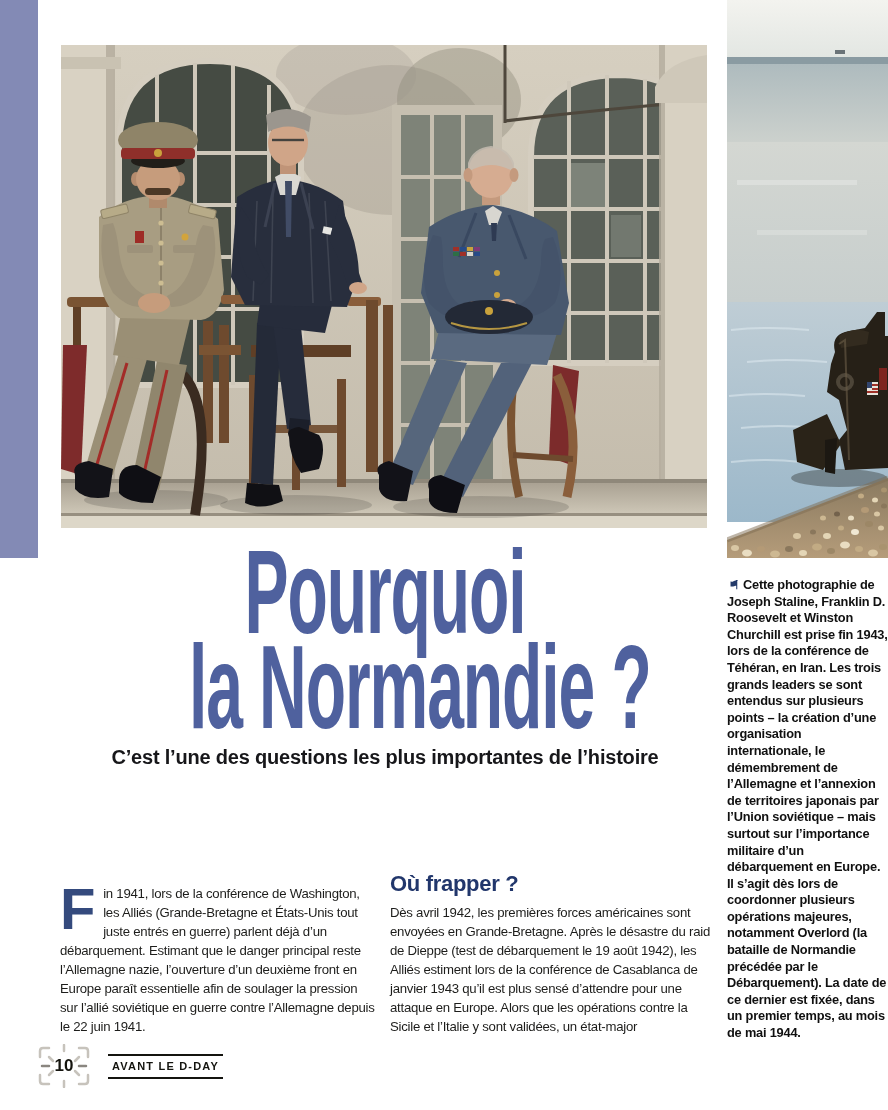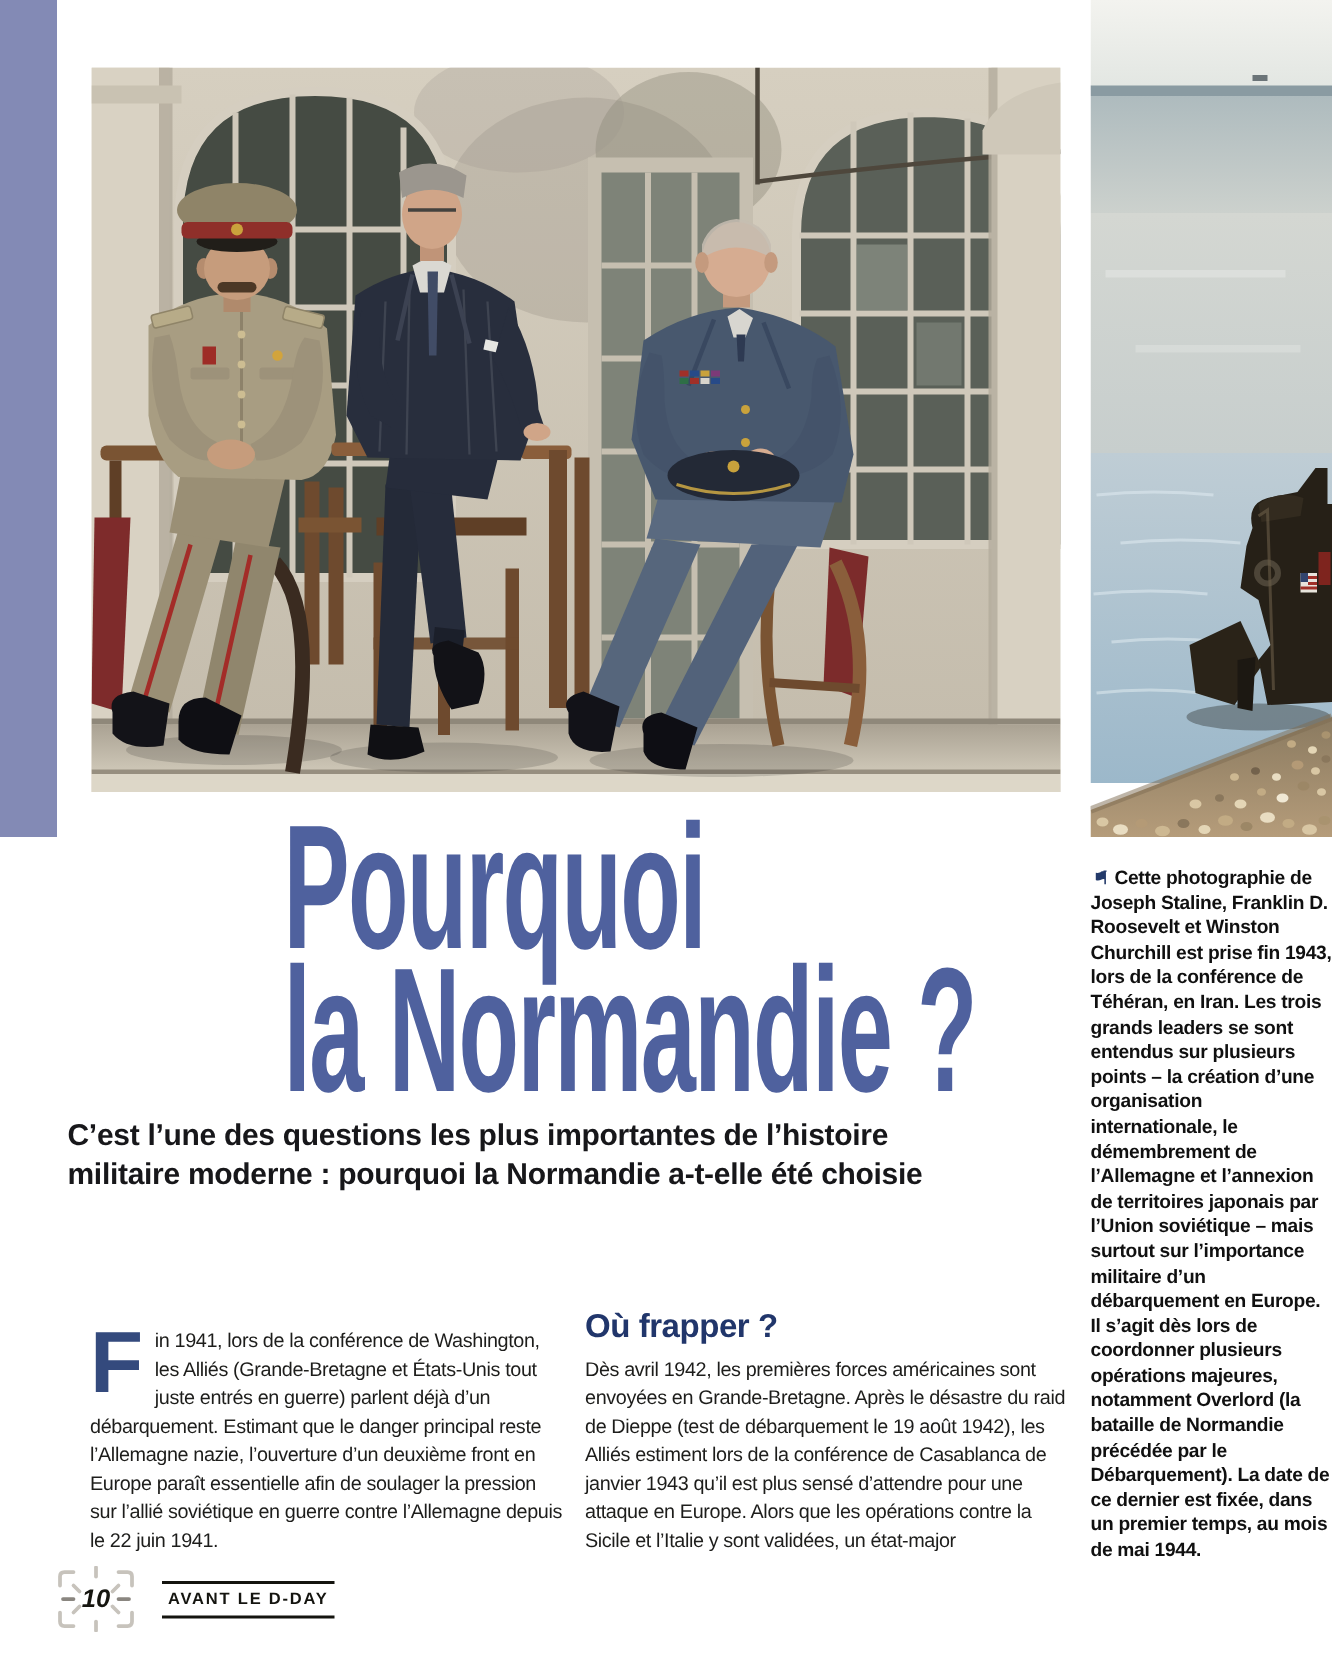--- a/index.html
+++ b/index.html
@@ -6,44 +6,44 @@
   body{font-family:"Liberation Sans",sans-serif;background:#ffffff;}
   .page{position:relative;width:888px;height:1110px;background:#ffffff;overflow:hidden;}
 
   .accent-bar{position:absolute;left:0;top:0;width:38px;height:558px;background:#838ab5;}
 
   .main-photo{position:absolute;left:61px;top:45px;width:646px;height:483px;margin:0;}
   .main-photo svg{display:block;width:100%;height:100%;}
   .side-photo{position:absolute;left:727px;top:0;width:161px;height:558px;margin:0;}
   .side-photo svg{display:block;width:100%;height:100%;}
 
-  .title{position:absolute;left:35px;top:545px;width:700px;margin:0;
+  .title{position:absolute;left:35px;top:545px;width:700px;margin:0;text-align:center;
          color:#4f619e;font-weight:700;}
   .title .tl{display:block;font-size:118px;line-height:95px;letter-spacing:-2px;
          white-space:nowrap;transform:scaleX(0.56);transform-origin:50% 50%;}
 
-  .standfirst{position:absolute;left:45px;top:744px;width:680px;
+  .standfirst{position:absolute;left:45px;top:744px;width:680px;text-align:center;
          font-weight:700;font-size:20px;line-height:26px;letter-spacing:-0.2px;color:#17171a;}
 
   .col{position:absolute;color:#1d1d1b;}
   .col p{margin:0;font-size:13.2px;line-height:19px;letter-spacing:-0.25px;}
   .col1{left:60px;top:884px;width:316px;}
   .col2{left:390px;top:872px;width:321px;}
   .subhead{margin:0 0 7px 0;font-size:22px;line-height:24px;color:#21366b;font-weight:700;letter-spacing:-0.3px;}
   .dropcap{float:left;font-size:58px;line-height:46px;padding:2px 8px 0 0;color:#344a7d;font-weight:700;}
 
   .caption{position:absolute;left:727px;top:577px;width:161px;font-weight:700;
            font-size:12.8px;line-height:16.6px;letter-spacing:-0.2px;color:#101010;}
   .flag-icon{display:inline-block;transform:scaleX(-1);color:#233a6a;font-size:12px;margin-left:2px;}
 
   .footer{position:absolute;left:36px;top:1044px;display:flex;align-items:center;gap:16px;}
   .pagebadge{position:relative;width:56px;height:44px;}
   .pagebadge svg{position:absolute;left:0;top:0;}
   .pagenum{position:absolute;left:0;top:0;width:56px;height:44px;display:flex;align-items:center;
-           justify-content:center;font-size:17px;font-weight:700;color:#15150f;font-style:italic;}
+           justify-content:center;font-size:17px;font-weight:700;color:#15150f;}
   .section-label{border-top:2.5px solid #14140f;border-bottom:2.5px solid #14140f;
            padding:4px 4px 5px 4px;font-size:11px;font-weight:700;letter-spacing:1.2px;color:#14140f;}
 </style>
 </head>
 <body>
 
 <div class="page">
 
   <div class="accent-bar"></div>
 
@@ -349,21 +349,20 @@
     </svg>
   </figure>
 
   <h1 class="title">
     <span class="tl">Pourquoi</span>
     <span class="tl">la Normandie ?</span>
   </h1>
 
   <div class="standfirst">
     <div>C’est l’une des questions les plus importantes de l’histoire</div>
-    <div>militaire moderne : pourquoi la Normandie a-t-elle été choisie</div>
   </div>
 
   <div class="col col1">
     <p class="body-p"><span class="dropcap">F</span><span>in 1941, lors de la conférence de Washington, les Alliés (Grande-Bretagne et États-Unis tout juste entrés en guerre) parlent déjà d’un débarquement. Estimant que le danger principal reste l’Allemagne nazie, l’ouverture d’un deuxième front en Europe paraît essentielle afin de soulager la pression sur l’allié soviétique en guerre contre l’Allemagne depuis le 22 juin 1941.</span></p>
   </div>
 
   <div class="col col2">
     <h2 class="subhead">Où frapper ?</h2>
     <p class="body-p">Dès avril 1942, les premières forces américaines sont envoyées en Grande-Bretagne. Après le désastre du raid de Dieppe (test de débarquement le 19 août 1942), les Alliés estiment lors de la conférence de Casablanca de janvier 1943 qu’il est plus sensé d’attendre pour une attaque en Europe. Alors que les opérations contre la Sicile et l’Italie y sont validées, un état-major</p>
   </div>

